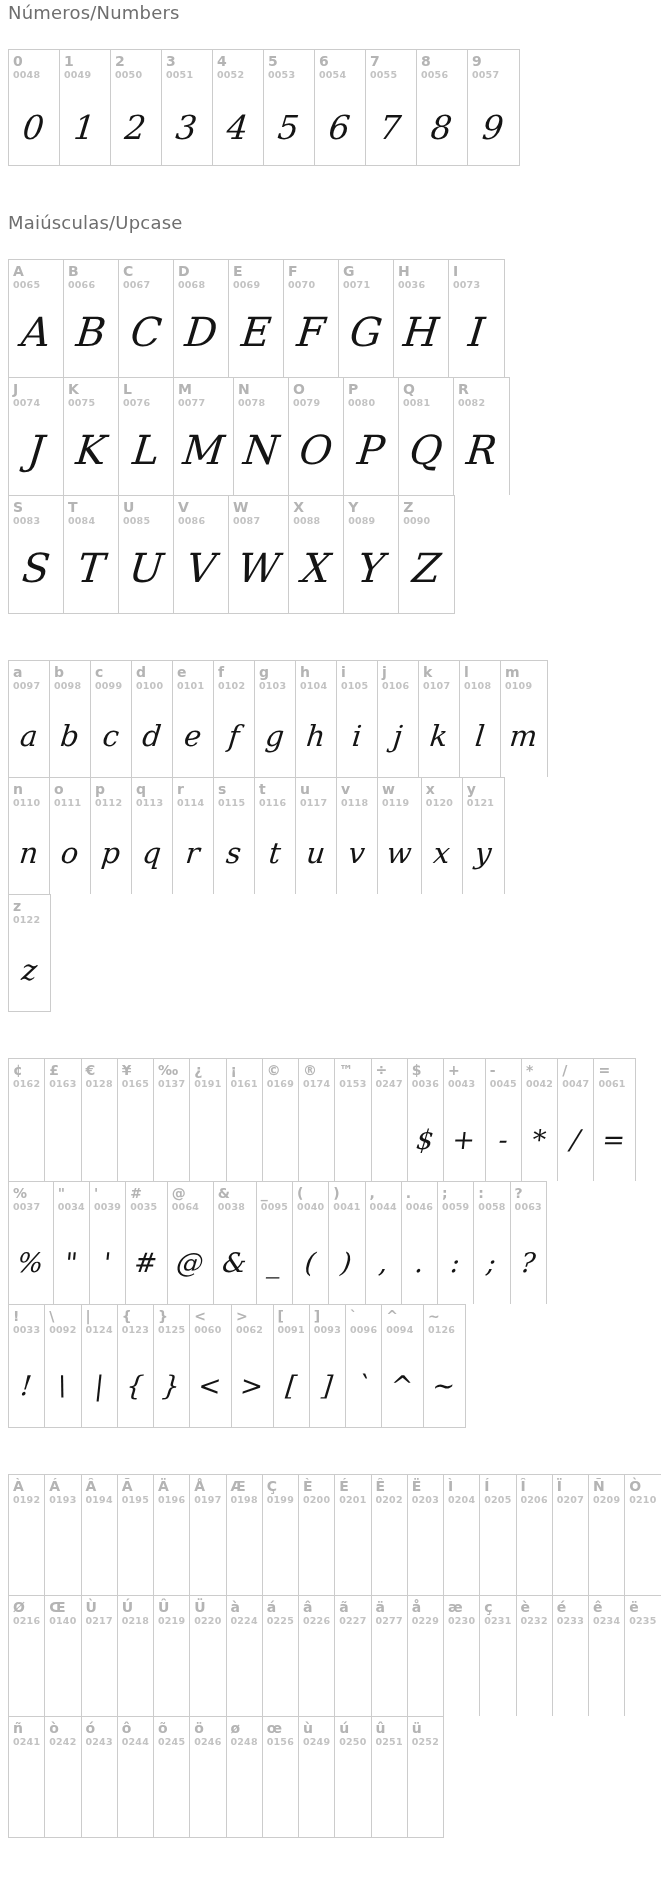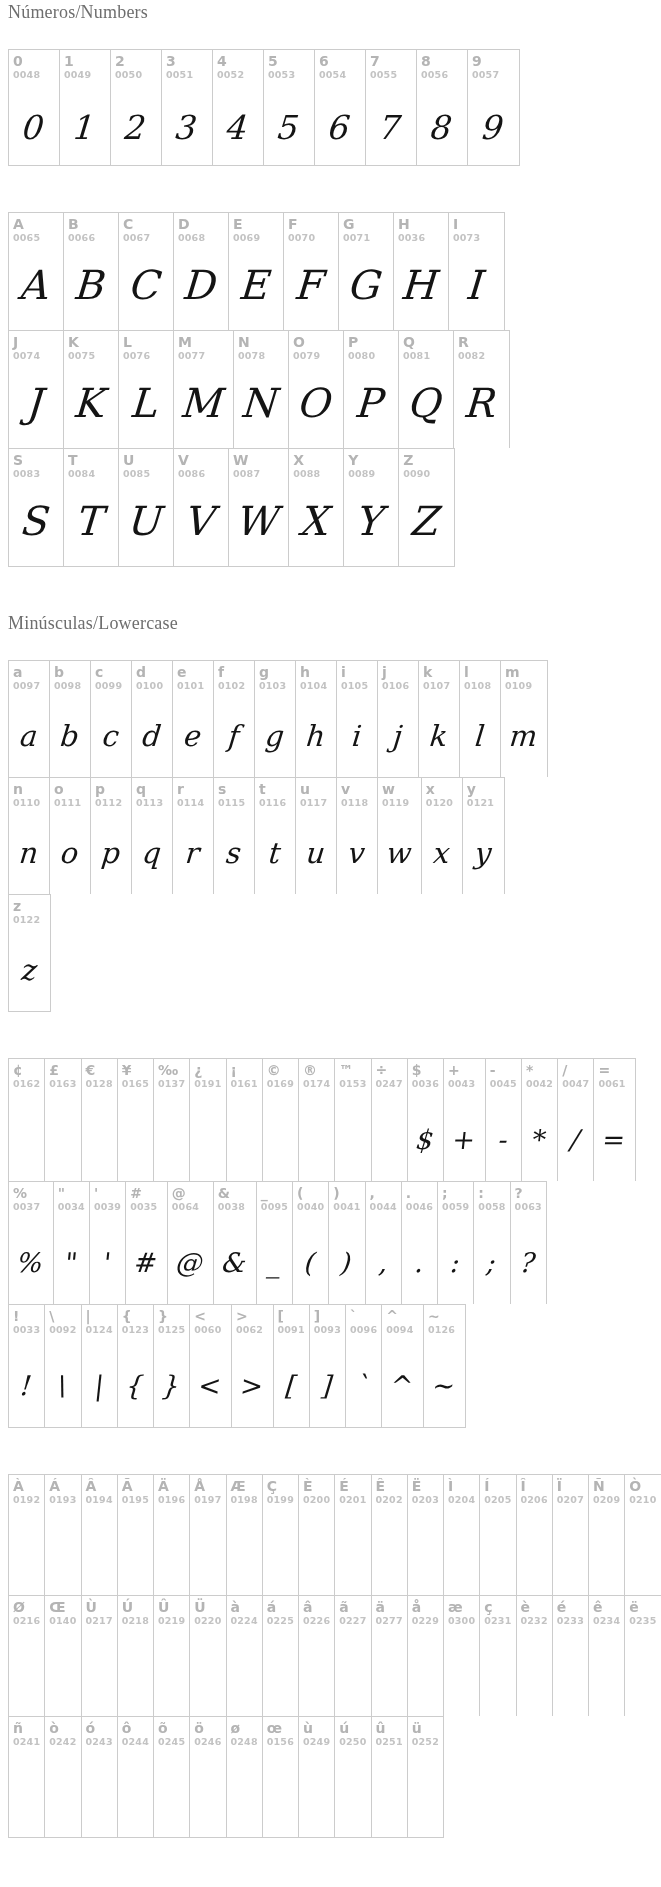--- a/index.html
+++ b/index.html
@@ -5,21 +5,21 @@
   html,body{margin:0;padding:0;background:#ffffff;}
   body{
     width:661px;height:1887px;overflow:hidden;
     font-family:"DejaVu Sans","Liberation Sans",sans-serif;
     -webkit-font-smoothing:antialiased;
   }
   #page{padding:2px 0 0 8px;}
   .section{margin-bottom:46px;}
   .section-title{
     color:#6e6e6e;font-size:18px;font-weight:400;
-    margin:0 0 26px 0;letter-spacing:.2px;font-family:Liberation Serif, serif;
+    margin:0 0 26px 0;letter-spacing:.2px;
   }
   .grid-row{
     display:flex;flex-wrap:nowrap;align-items:stretch;
     border:1px solid #cccccc;border-bottom:none;
     width:max-content;background:#fff;
   }
   .grid-row:last-child{border-bottom:1px solid #cccccc;}
   .grid-row + .grid-row{border-top:1px solid #cccccc;margin-top:0;}
   .cell{
     border-right:1px solid #cccccc;
@@ -127,20 +127,21 @@
         <div class="cell">
           <div class="cell-head">
             <div class="cell-char">9</div>
             <div class="cell-code">0057</div>
           </div>
           <div class="cell-glyph">9</div>
         </div>
       </div>
     </div>
     <div class="section sec-upcase">
+      <div class="section-title">Maiúsculas/Upcase</div>
       <div class="grid-row">
         <div class="cell">
           <div class="cell-head">
             <div class="cell-char">A</div>
             <div class="cell-code">0065</div>
           </div>
           <div class="cell-glyph">A</div>
         </div>
         <div class="cell">
           <div class="cell-head">
@@ -317,21 +318,20 @@
         <div class="cell">
           <div class="cell-head">
             <div class="cell-char">Z</div>
             <div class="cell-code">0090</div>
           </div>
           <div class="cell-glyph">Z</div>
         </div>
       </div>
     </div>
     <div class="section sec-lowercase">
-      <div class="section-title">Minúsculas/Lowercase</div>
       <div class="grid-row">
         <div class="cell">
           <div class="cell-head">
             <div class="cell-char">a</div>
             <div class="cell-code">0097</div>
           </div>
           <div class="cell-glyph">a</div>
         </div>
         <div class="cell">
           <div class="cell-head">
@@ -1033,21 +1033,21 @@
         <div class="cell">
           <div class="cell-head">
             <div class="cell-char">å</div>
             <div class="cell-code">0229</div>
           </div>
           <div class="cell-glyph"></div>
         </div>
         <div class="cell">
           <div class="cell-head">
             <div class="cell-char">æ</div>
-            <div class="cell-code">0300</div>
+            <div class="cell-code">0230</div>
           </div>
           <div class="cell-glyph"></div>
         </div>
         <div class="cell">
           <div class="cell-head">
             <div class="cell-char">ç</div>
             <div class="cell-code">0231</div>
           </div>
           <div class="cell-glyph"></div>
         </div>

